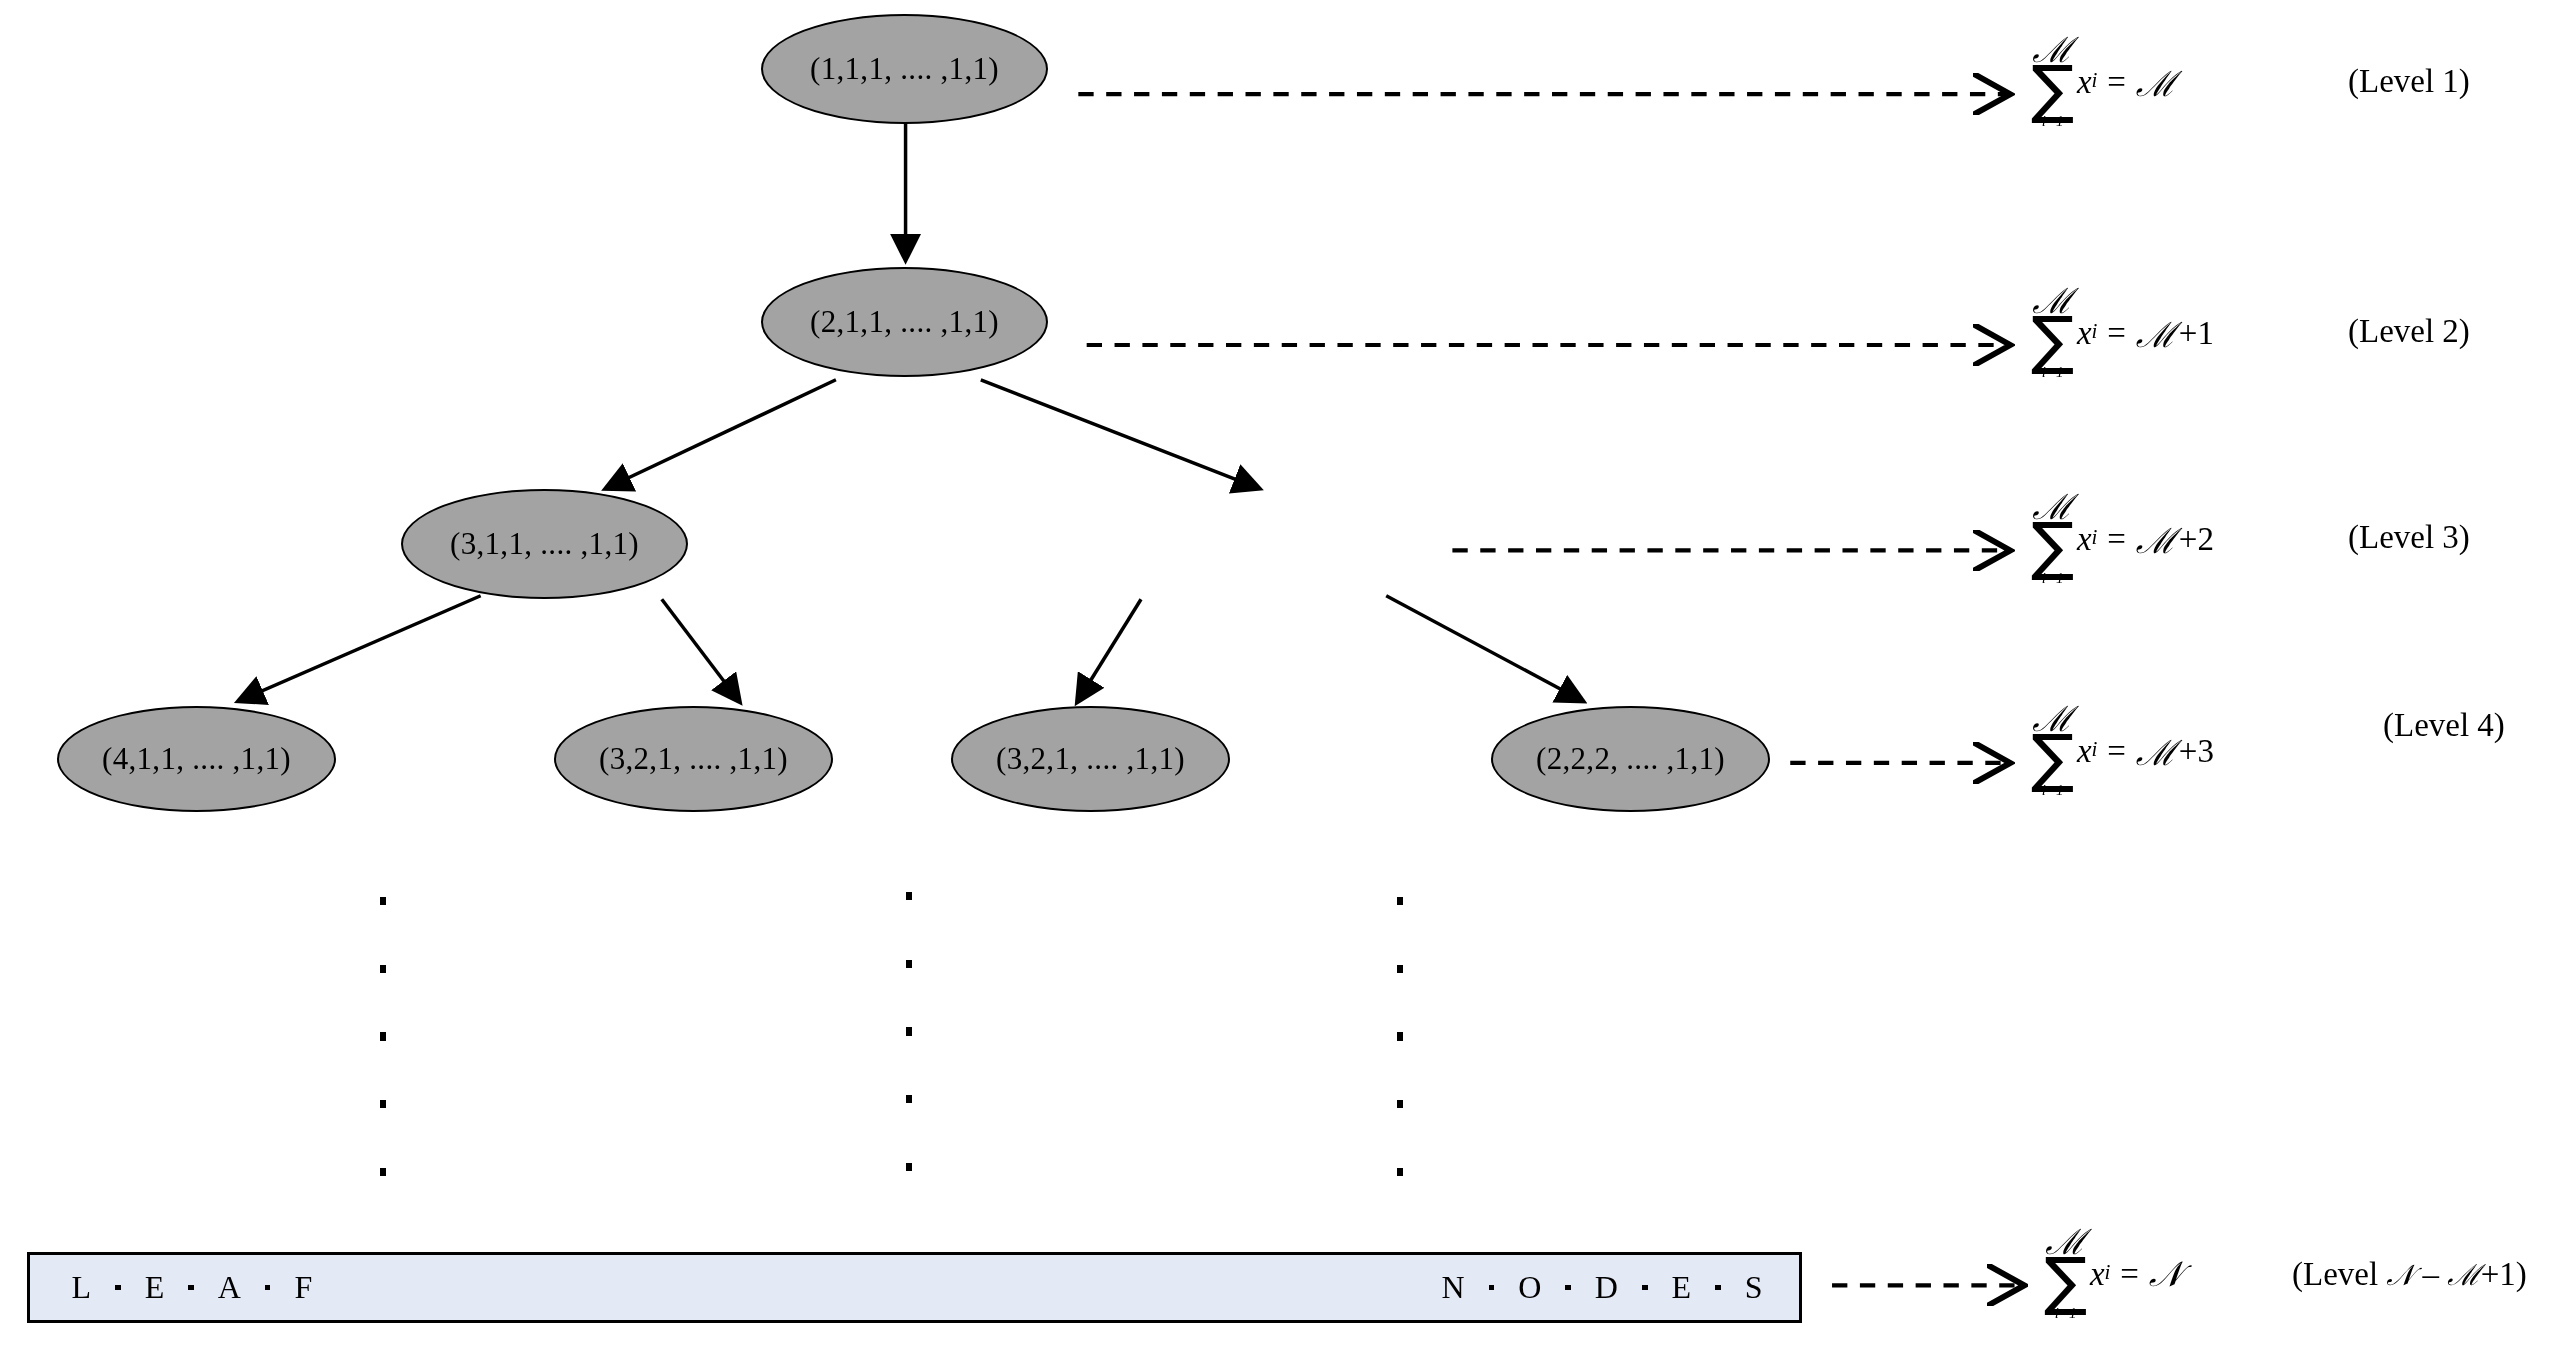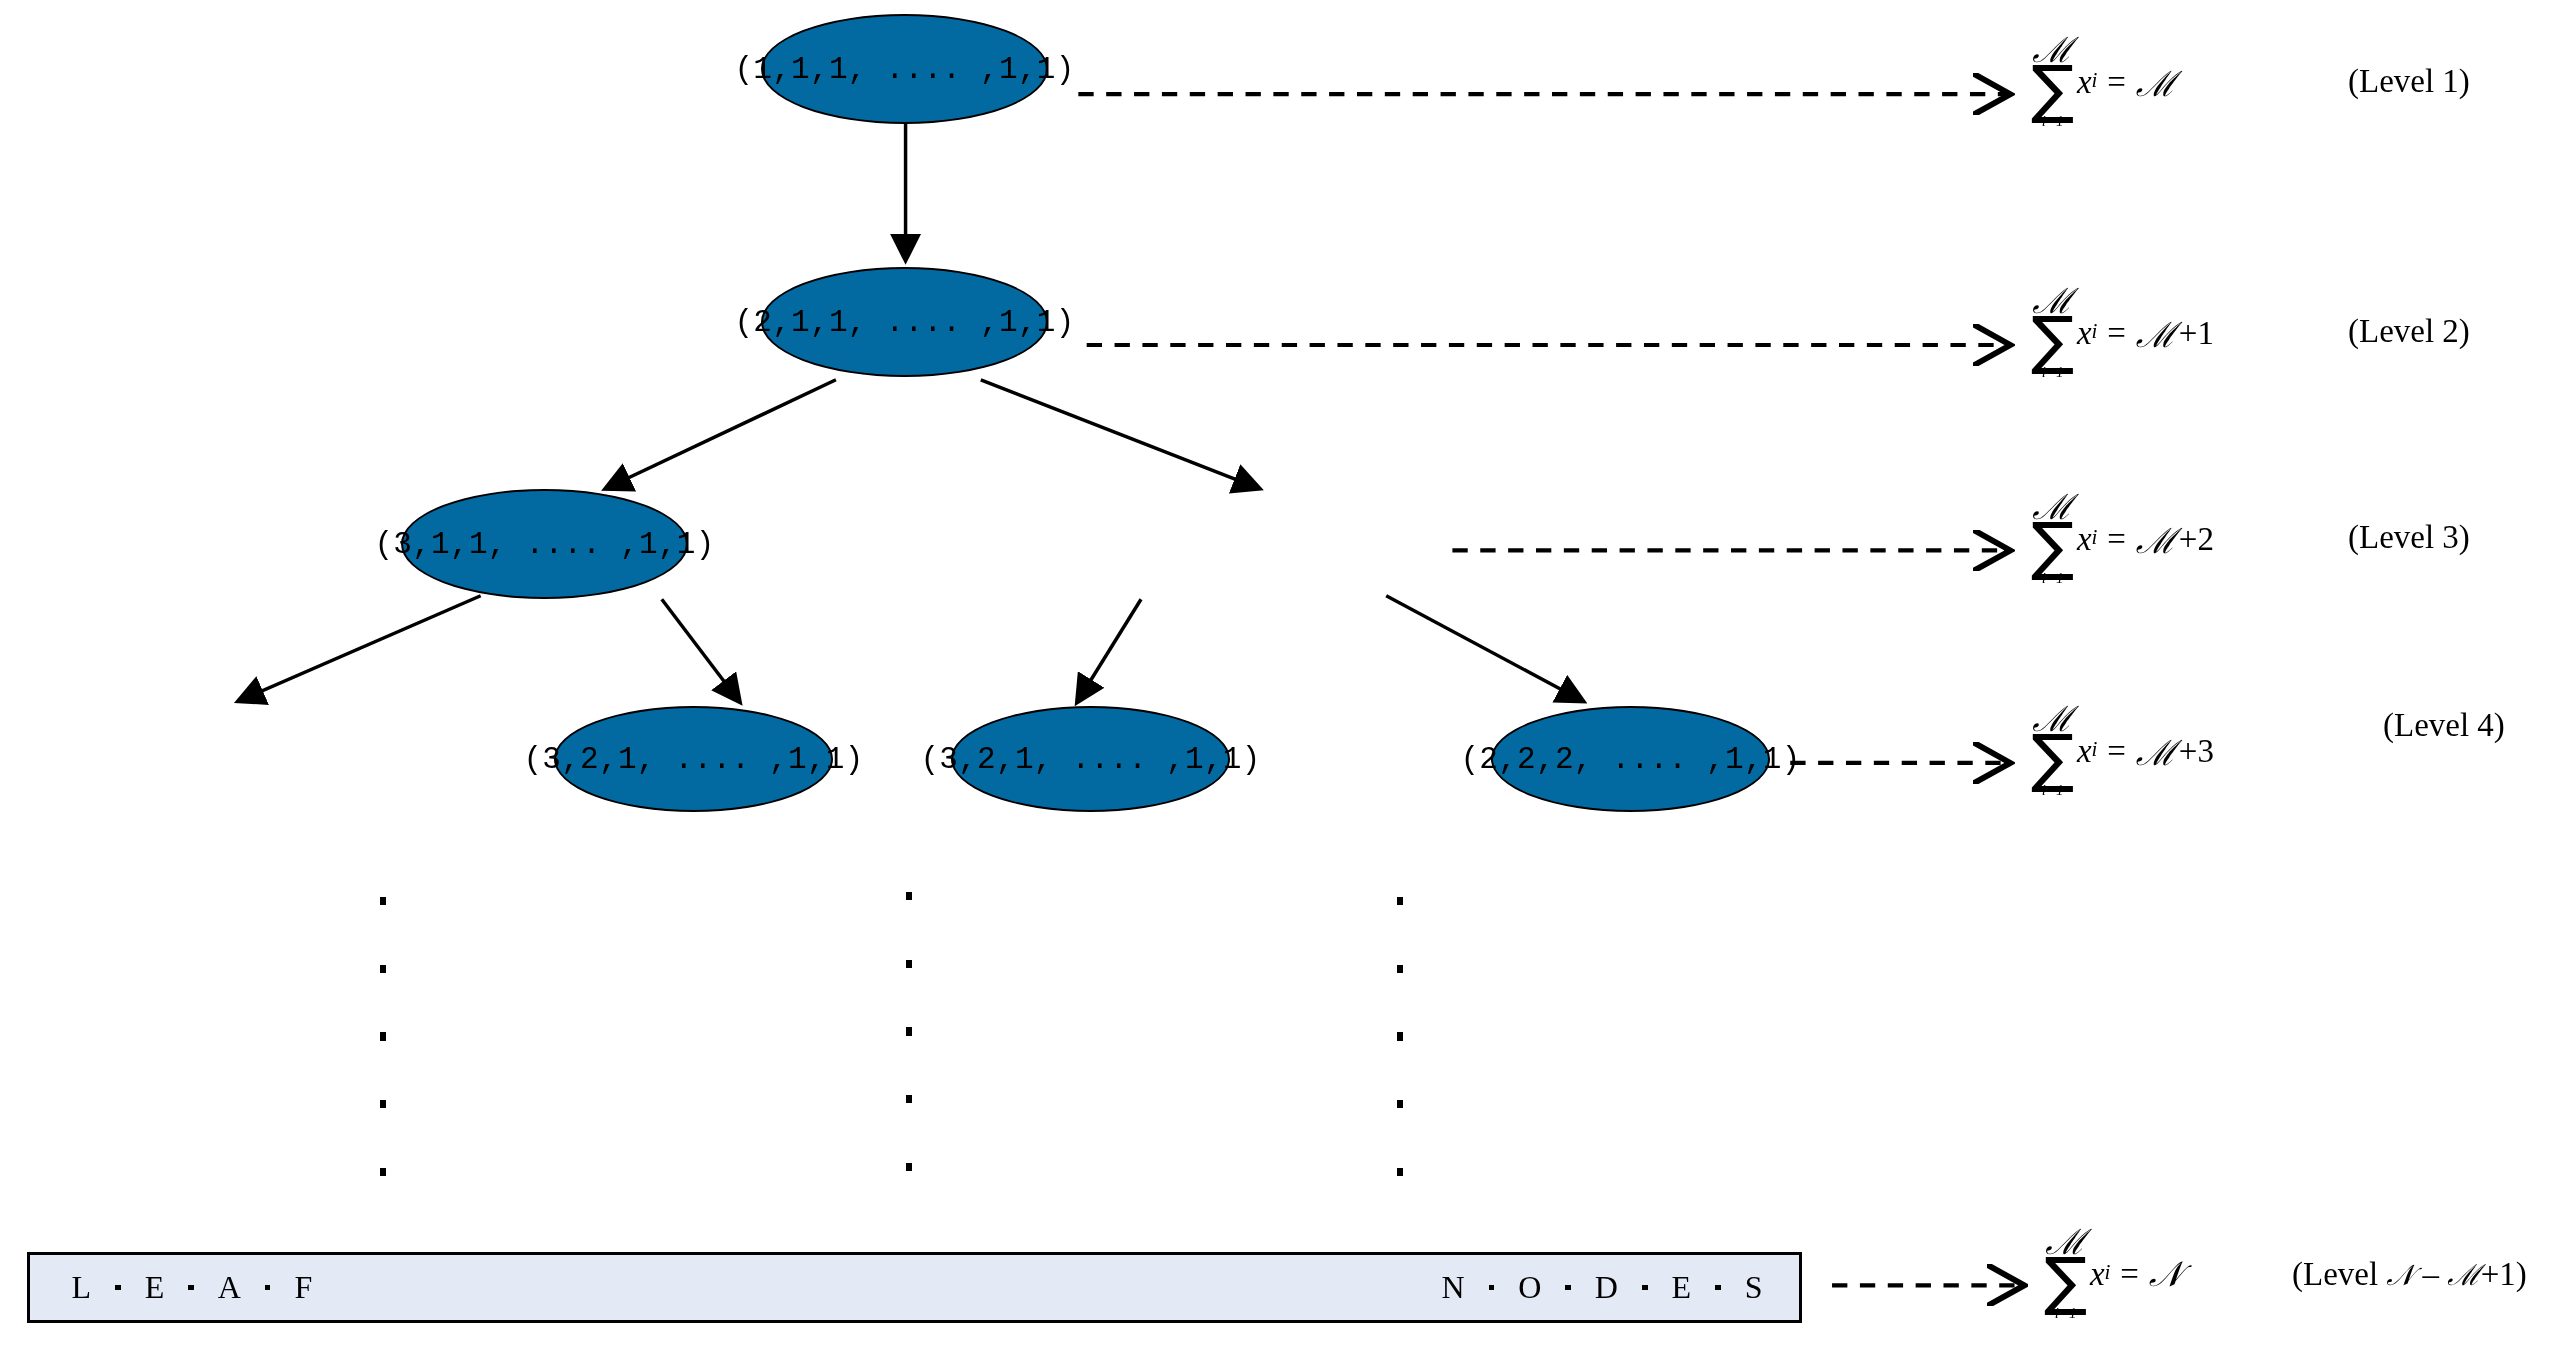--- a/index.html
+++ b/index.html
@@ -19,28 +19,28 @@
     position: absolute;
     left: 0;
     top: 0;
     width: 2576px;
     height: 1351px;
     pointer-events: none;
   }
   .node {
     position: absolute;
     box-sizing: border-box;
-    background: #0369a1;
+    background: #a3a3a3;
     border: 2.8px solid #000000;
     border-radius: 50%;
     display: flex;
     align-items: center;
     justify-content: center;
     text-align: right;
-    font-family: Liberation Mono, monospace;
+    font-family: Liberation Serif, serif;
     font-size: 31px;
     color: #000000;
     letter-spacing: 0.3px;
     white-space: nowrap;
   }
   .leafbar {
     position: absolute;
     box-sizing: border-box;
     background: #e4eaf5;
     border: 3.5px solid #000000;
@@ -189,20 +189,23 @@
 
   <div class="node" style="left:761px; top:267px; width:287px; height:110px;">
     <span>(2,1,1, .... ,1,1)</span>
   </div>
 
   <div class="node" style="left:401px; top:489px; width:287px; height:110px;">
     <span>(3,1,1, .... ,1,1)</span>
   </div>
 
 
+  <div class="node" style="left:57px; top:706px; width:279px; height:106px;">
+    <span>(4,1,1, .... ,1,1)</span>
+  </div>
 
   <div class="node" style="left:554px; top:706px; width:279px; height:106px;">
     <span>(3,2,1, .... ,1,1)</span>
   </div>
 
   <div class="node" style="left:951px; top:706px; width:279px; height:106px;">
     <span>(3,2,1, .... ,1,1)</span>
   </div>
 
   <div class="node" style="left:1491px; top:706px; width:279px; height:106px;">

